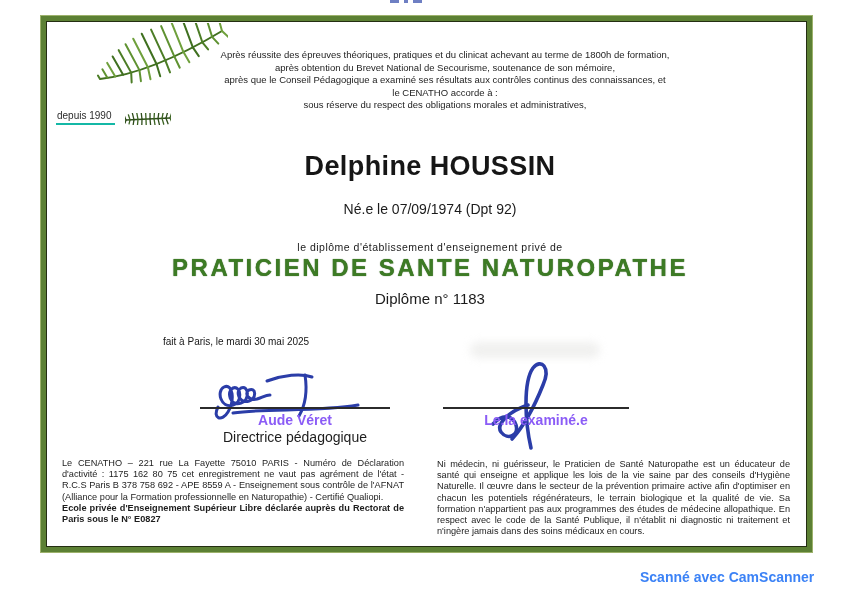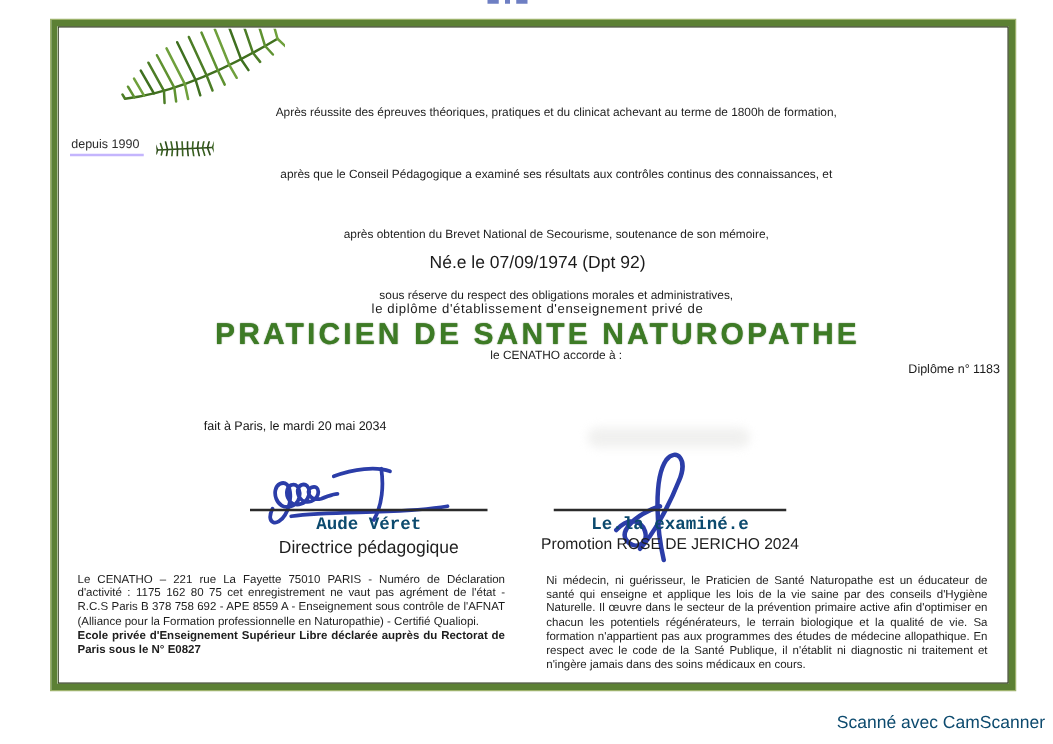--- a/index.html
+++ b/index.html
@@ -8,62 +8,62 @@
   .frame{position:absolute;left:41px;top:16px;width:761px;height:526px;
          border:5px solid #5c8034;box-shadow:inset 0 0 0 1px #242e12, 0 0 0 1px #9db26c;}
   .scan-marks{position:absolute;left:390px;top:0;display:flex;gap:5px;align-items:flex-start;}
   .scan-marks i{display:block;width:9px;height:3px;background:#5568b8;opacity:.85;}
   .scan-marks i.sm{width:4px;}
   
   .fern-svg{position:absolute;left:94px;top:23px;width:134px;height:64px;}
   .logo-text{position:absolute;left:58px;top:84px;width:178px;text-align:center;
              font-size:22px;font-weight:800;letter-spacing:.3px;color:#141414;white-space:nowrap;}
   .logo-since-row{position:absolute;left:56px;top:110px;display:flex;align-items:center;}
-  .logo-since{font-size:10px;color:#2c2c2c;border-bottom:2px solid #c4b5fd;padding:0 3px 2px 1px;}
+  .logo-since{font-size:10px;color:#2c2c2c;border-bottom:2px solid #14b8a6;padding:0 3px 2px 1px;}
   .sprig-svg{width:46px;height:12px;margin-left:10px;margin-top:2px;}
   
   .preamble{position:absolute;left:210px;top:49px;width:470px;text-align:center;
             font-size:9.5px;line-height:12.6px;color:#1d1d1d;}
-  .preamble span{display:block;margin-top:36px;}
+  .preamble span{display:block;}
   
   .recipient-name{position:absolute;left:60px;top:151px;width:740px;text-align:center;
                   font-size:27px;font-weight:800;letter-spacing:.4px;color:#161616;}
   .recipient-birth{position:absolute;left:60px;top:201px;width:740px;text-align:center;
                    font-size:14px;color:#1b1b1b;}
   .diploma-intro{position:absolute;left:60px;top:241px;width:740px;text-align:center;
                  font-size:10.5px;letter-spacing:.5px;color:#1b1b1b;}
   .diploma-title{position:absolute;left:60px;top:254px;width:740px;text-align:center;
                  font-size:24px;font-weight:800;letter-spacing:2.5px;color:#3d7b25;
                  text-shadow:0 0 1px #2d5a1a;}
-  .diploma-number{position:absolute;left:60px;top:290px;width:740px;text-align:right;
-                  font-size:10px;color:#1b1b1b;}
+  .diploma-number{position:absolute;left:60px;top:290px;width:740px;text-align:center;
+                  font-size:15px;color:#1b1b1b;}
   .issue-line{position:absolute;left:163px;top:336px;font-size:10px;color:#161616;}
   .scan-smudge{position:absolute;left:470px;top:342px;width:130px;height:16px;background:#e9e9e7;
                filter:blur(4px);opacity:.65;border-radius:8px;}
   
   .sig-svg{position:absolute;fill:none;stroke:#2b3da8;stroke-linecap:round;stroke-linejoin:round;}
   .sig-svg-left{left:205px;top:368px;width:165px;height:58px;}
   .sig-svg-right{left:480px;top:360px;width:105px;height:92px;}
   .sig-line{position:absolute;top:407px;height:2px;background:#2b2b2b;}
   .sig-line-left{left:200px;width:190px;}
   .sig-line-right{left:443px;width:186px;}
-  .sig-name{position:absolute;top:412px;text-align:center;font-weight:800;font-size:14px;color:#0c4a6e;font-family:Liberation Mono, monospace;}
+  .sig-name{position:absolute;top:412px;text-align:center;font-weight:800;font-size:14px;color:#8b5cf6;}
   .sig-name-left{left:195px;width:200px;}
   .sig-name-right{left:426px;width:220px;}
   .sig-role{position:absolute;text-align:center;color:#1d1d1d;}
   .sig-role-left{left:185px;top:429px;width:220px;font-size:14px;}
   .sig-role-right{left:421px;top:428px;width:230px;font-size:12.5px;}
   
   .footer-left{position:absolute;left:62px;top:458px;width:342px;font-size:9.2px;
                line-height:11.2px;text-align:justify;color:#1d1d1d;}
   .footer-left .p2{margin-top:0;font-weight:bold;}
   .footer-right{position:absolute;left:437px;top:459px;width:353px;font-size:9.2px;
                 line-height:11.2px;text-align:justify;color:#1d1d1d;}
-  .scan-label{position:absolute;left:640px;top:569px;width:196px;text-align:right;
-              font-size:14px;color:#0c4a6e;}
+  .scan-label{position:absolute;left:640px;top:569px;width:196px;
+              font-size:14px;color:#3b82f6;font-weight:bold;}
 </style>
 </head>
 <body>
 
 <div class="page">
 
   <div class="scan-marks">
     <i></i>
       <i class="sm"></i>
       <i></i>
@@ -126,31 +126,32 @@
         <line x1="37" y1="5.363636363636363" x2="38.7486486485988" y2="11.246068961789796" stroke="#3b6322" stroke-width="1.3" stroke-linecap="round"></line>
         <line x1="40.99999999999999" y1="5.181818181818182" x2="42.908943028235115" y2="-1.9442414898380607" stroke="#2e4d1a" stroke-width="1.3" stroke-linecap="round"></line>
         <line x1="40.99999999999999" y1="5.181818181818182" x2="43.03804718876773" y2="10.720611300445185" stroke="#2e4d1a" stroke-width="1.3" stroke-linecap="round"></line>
         <line x1="45" y1="5" x2="47.35824963831662" y2="-1.9902395218213007" stroke="#3b6322" stroke-width="1.3" stroke-linecap="round"></line>
         <line x1="45" y1="5" x2="47.38615276580134" y2="10.397975595800013" stroke="#3b6322" stroke-width="1.3" stroke-linecap="round"></line>
       </svg>
   </div>
 
   <div class="preamble">
     <span>Après réussite des épreuves théoriques, pratiques et du clinicat achevant au terme de 1800h de formation,</span>
+    <span>après obtention du Brevet National de Secourisme, soutenance de son mémoire,</span>
     <span>après que le Conseil Pédagogique a examiné ses résultats aux contrôles continus des connaissances, et</span>
-    <span>après obtention du Brevet National de Secourisme, soutenance de son mémoire,</span>
+    <span>le CENATHO accorde à :</span>
     <span>sous réserve du respect des obligations morales et administratives,</span>
-    <span>le CENATHO accorde à :</span>
   </div>
 
+  <div class="recipient-name">Delphine HOUSSIN</div>
   <div class="recipient-birth">Né.e le 07/09/1974 (Dpt 92)</div>
   <div class="diploma-intro">le diplôme d'établissement d'enseignement privé de</div>
   <div class="diploma-title">PRATICIEN DE SANTE NATUROPATHE</div>
   <div class="diploma-number">Diplôme n° 1183</div>
-  <div class="issue-line">fait à Paris, le mardi 20 mai 2034</div>
+  <div class="issue-line">fait à Paris, le mardi 30 mai 2025</div>
   <div class="scan-smudge"></div>
 
   <svg class="sig-svg sig-svg-left" viewBox="0 0 165 58">
     <g stroke-width="3">
       <path d="M13,39 C7,51 17,54 23,44 C30,32 28,15 19,19 C11,23 16,41 28,37 C38,34 36,17 28,20 C21,23 25,39 36,35 C45,32 44,17 36,20 C30,23 34,36 44,33 C52,30 51,19 44,22 C39,25 43,33 52,31 C58,29 61,27 65,27"></path>
       <path d="M62,13 C78,7 96,5 107,9"></path>
       <path d="M100,7 C102,20 101,36 94,48"></path>
       <path d="M28,45 C62,40 112,44 153,37"></path>
     </g>
   </svg>
@@ -159,21 +160,20 @@
   <div class="sig-role sig-role-left">Directrice pédagogique</div>
 
   <svg class="sig-svg sig-svg-right" viewBox="0 0 105 92">
     <g stroke-width="3.6">
       <path d="M51,88 C45,62 43,22 53,8 C61,-2 71,7 63,25 C55,45 43,67 32,79"></path>
       <path d="M13,64 C23,53 33,56 36,65 C39,75 28,81 21,72 C16,65 27,52 48,45"></path>
     </g>
   </svg>
   <div class="sig-line sig-line-right"></div>
   <div class="sig-name sig-name-right">Le.la examiné.e</div>
-  <div class="sig-role sig-role-right">Promotion ROSE DE JERICHO 2024</div>
 
   <div class="footer-left">
     <div class="p1">Le CENATHO – 221 rue La Fayette 75010 PARIS - Numéro de Déclaration d'activité : 1175 162 80 75 cet enregistrement ne vaut pas agrément de l'état - R.C.S Paris B 378 758 692 - APE 8559 A - Enseignement sous contrôle de l'AFNAT (Alliance pour la Formation professionnelle en Naturopathie) - Certifié Qualiopi.</div>
     <div class="p2">Ecole privée d'Enseignement Supérieur Libre déclarée auprès du Rectorat de Paris sous le N° E0827</div>
   </div>
   <div class="footer-right">Ni médecin, ni guérisseur, le Praticien de Santé Naturopathe est un éducateur de santé qui enseigne et applique les lois de la vie saine par des conseils d'Hygiène Naturelle. Il œuvre dans le secteur de la prévention primaire active afin d'optimiser en chacun les potentiels régénérateurs, le terrain biologique et la qualité de vie. Sa formation n'appartient pas aux programmes des études de médecine allopathique. En respect avec le code de la Santé Publique, il n'établit ni diagnostic ni traitement et n'ingère jamais dans des soins médicaux en cours.</div>
 
   <div class="scan-label">Scanné avec CamScanner</div>
 </div>
 

